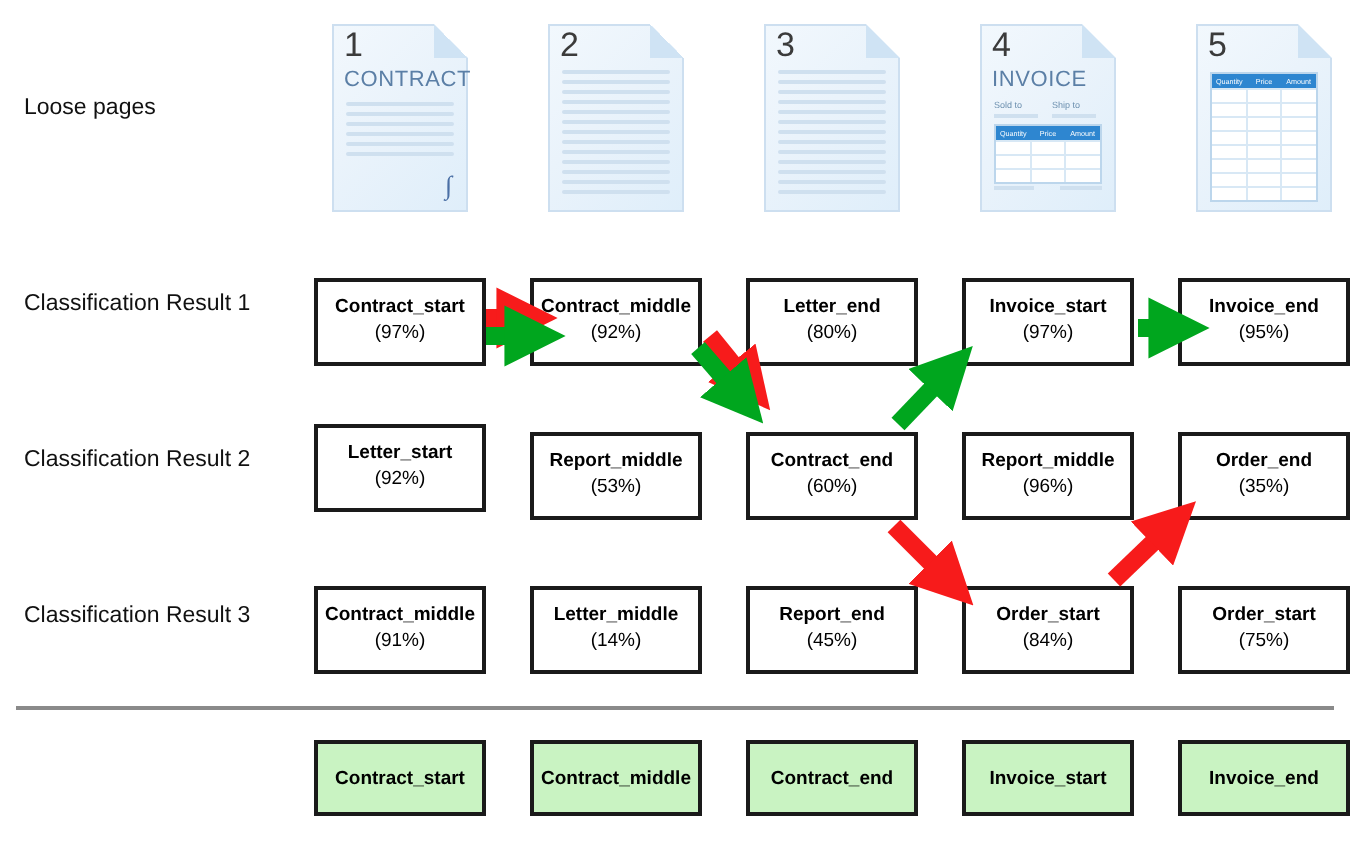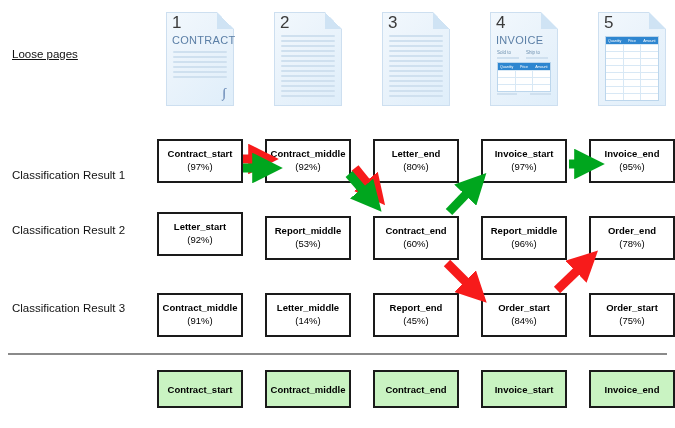--- a/index.html
+++ b/index.html
@@ -22,22 +22,22 @@
   }
 
   
   .row-label {
     position: absolute;
     font-size: 11.5px;
     color: #111111;
     line-height: 13px;
     white-space: pre-line;
   }
-  #label-loose      { left: 12px; top: 48px; text-decoration: underline; }
-  #label-cr1        { left: 12px; top: 146px; margin-top: 23px; }
+  #label-loose      { left: 12px; top: 48px; }
+  #label-cr1        { left: 12px; top: 146px; }
   #label-cr2        { left: 12px; top: 224px; }
   #label-cr3        { left: 12px; top: 302px; }
   #label-final      { left: 12px; top: 368px; }
 
   
   #divider {
     position: absolute;
     left: 8px;
     top: 353px;
     width: 659px;
@@ -413,21 +413,21 @@
   <div class="cbox" style="left:373px; top:216px">
     <div class="cls">Contract_end</div>
     <div class="conf">(60%)</div>
   </div>
   <div class="cbox" style="left:481px; top:216px">
     <div class="cls">Report_middle</div>
     <div class="conf">(96%)</div>
   </div>
   <div class="cbox" style="left:589px; top:216px">
     <div class="cls">Order_end</div>
-    <div class="conf">(78%)</div>
+    <div class="conf">(35%)</div>
   </div>
 
   <div class="cbox" style="left:157px; top:293px">
     <div class="cls">Contract_middle</div>
     <div class="conf">(91%)</div>
   </div>
   <div class="cbox" style="left:265px; top:293px">
     <div class="cls">Letter_middle</div>
     <div class="conf">(14%)</div>
   </div>

